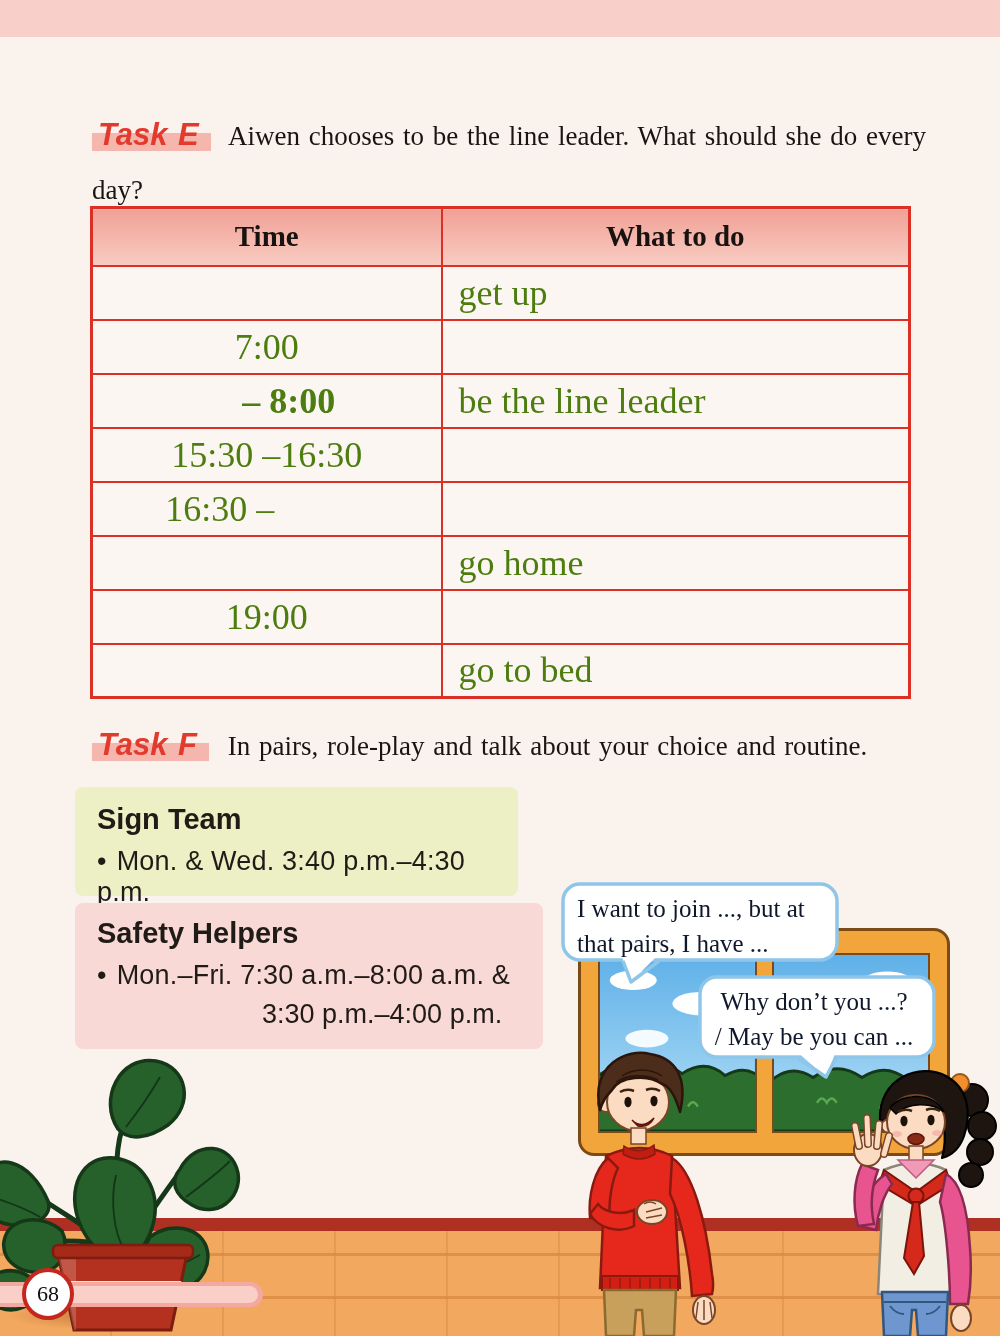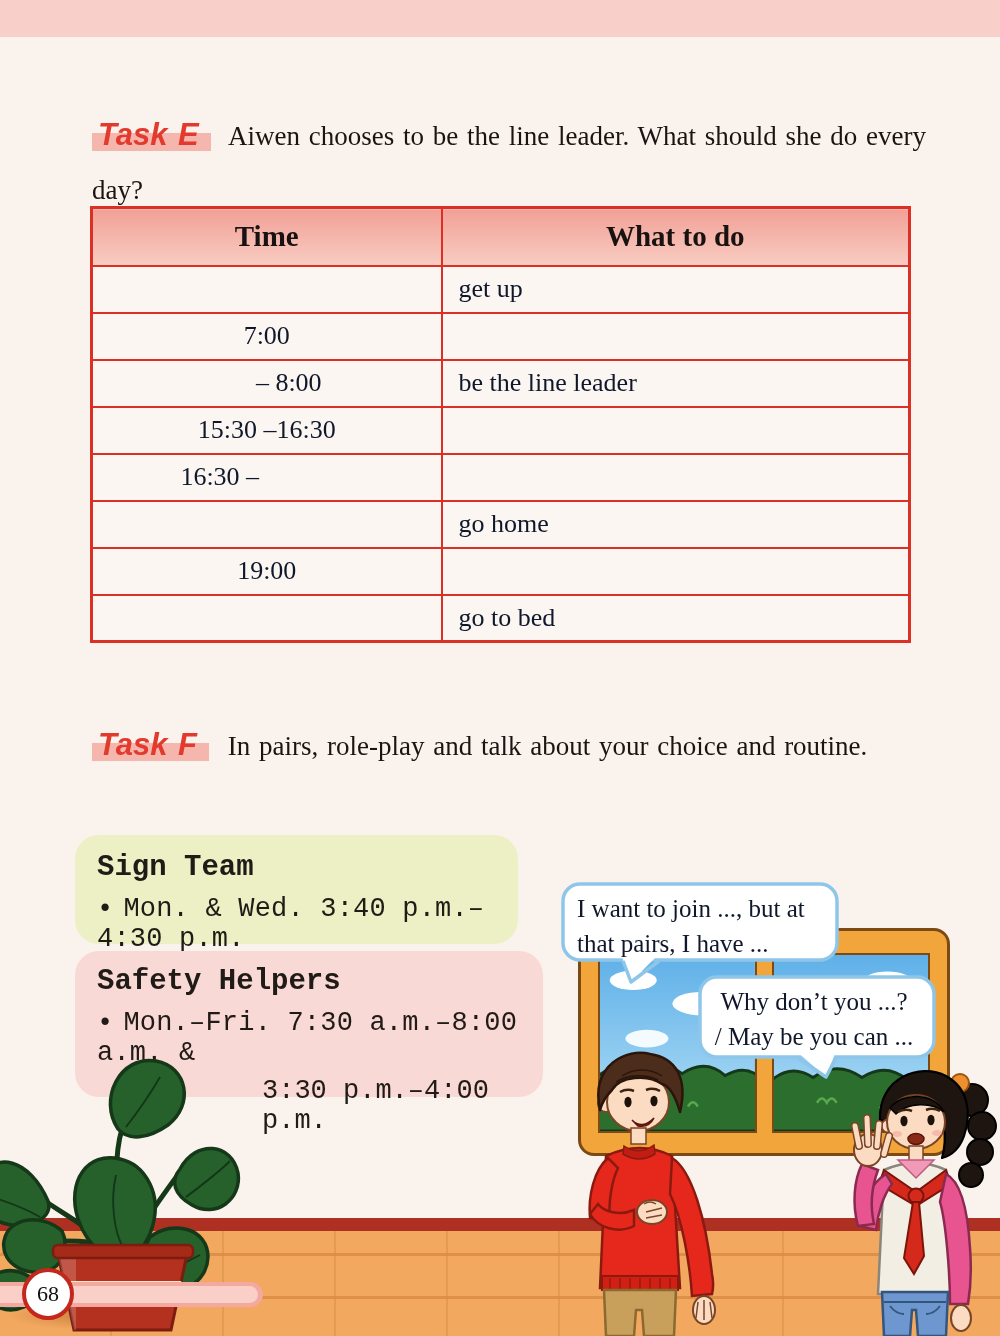--- a/index.html
+++ b/index.html
@@ -22,27 +22,27 @@
   .task-f{top:718px;}
   .task-label{font-family:"Liberation Sans",sans-serif;font-weight:bold;font-style:italic;
     font-size:31px;color:var(--task_red);padding:0 12px 0 6px;margin-right:10px;
     background:linear-gradient(to bottom,rgba(0,0,0,0) 46%,var(--task_highlight) 46%,var(--task_highlight) 96%,rgba(0,0,0,0) 96%);}
 
   table.schedule{position:absolute;left:90px;top:206px;width:821px;border-collapse:collapse;
     table-layout:fixed;background:var(--cell_bg);border:3.5px solid var(--table_border);}
   table.schedule col.c1{width:350px;}
   table.schedule th{height:58px;background:linear-gradient(var(--hdr_top),var(--hdr_bot));
     border:2px solid var(--table_border);font-size:29px;color:#181210;font-weight:bold;}
-  table.schedule td{height:47px;border:2px solid var(--table_border);font-size:26px;color:#0f172a;vertical-align:middle;}
+  table.schedule td{height:54px;border:2px solid var(--table_border);font-size:36px;color:#4d7c0f;vertical-align:middle;}
   td.c-time{text-align:center;}
-  td.c-time.sr{padding-left:44px;}
+  td.c-time.sr{padding-left:44px;font-weight:bold;}
   td.c-time.sl{padding-right:94px;}
   td.c-todo{text-align:left;padding-left:16px;}
 
-  .club-box{position:absolute;border-radius:24px;font-family:Liberation Mono, monospace;color:#201b16;margin-top:48px;}
+  .club-box{position:absolute;border-radius:8px;font-family:Liberation Sans, sans-serif;color:#201b16;}
   .sign-team{left:75px;top:787px;width:443px;height:109px;background:var(--sign_bg);padding:16px 0 0 22px;}
   .safety{left:75px;top:903px;width:468px;height:146px;background:var(--safety_bg);padding:14px 0 0 22px;}
   .club-title{font-weight:bold;font-size:29px;margin-bottom:10px;}
   .club-line{font-size:27px;letter-spacing:.2px;}
   .club-line .bullet{margin-right:10px;}
   .club-line2{font-size:27px;padding-left:165px;margin-top:8px;}
 
   
   .stripe{position:absolute;left:0;top:1218px;width:1000px;height:13px;background:var(--stripe);}
   .floor{position:absolute;left:0;top:1231px;width:1000px;height:105px;background:var(--floor);}

